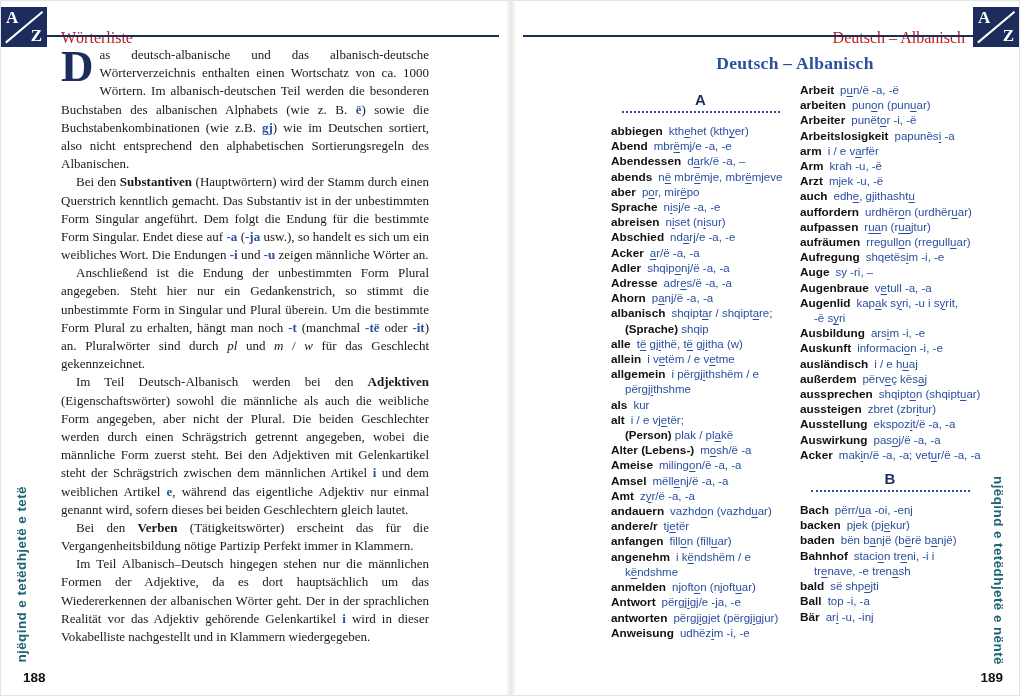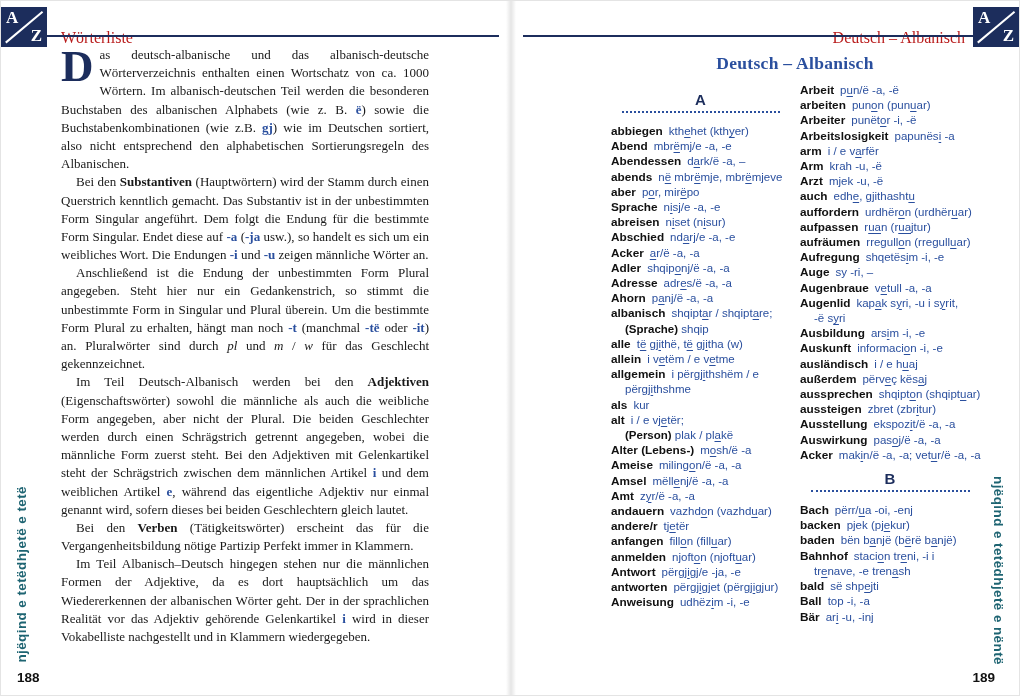--- a/index.html
+++ b/index.html
@@ -33,23 +33,23 @@
          color:var(--ink);text-align:justify;hyphens:auto;-webkit-hyphens:auto;}
   .intro p{margin:0;}
   .intro p + p{text-indent:15px;}
   .intro .blu{color:var(--blue);font-weight:bold;}
   .dropcap{float:left;font:bold 45px/37px "Liberation Serif",serif;color:var(--navy);padding:2px 6px 0 0;}
   
   .vtext{position:absolute;writing-mode:vertical-rl;font:bold 13.5px "Liberation Sans",sans-serif;
          color:var(--teal);letter-spacing:0.4px;}
   .vtext-left{left:13px;bottom:32px;transform:rotate(180deg);}
   .vtext-right{right:13px;bottom:30px;}
-  .pagenum{position:absolute;bottom:10px;font:bold 13.5px "Liberation Sans",sans-serif;color:#111;}
+  .pagenum{position:absolute;bottom:10px;font:bold 13.5px "Liberation Sans",sans-serif;color:#111;margin-left:6px;}
   .pn-left{left:16px;}
-  .pn-right{right:24px;}
+  .pn-right{right:16px;}
   
   .dict-title{position:absolute;left:610px;top:52px;width:368px;text-align:center;
               font:bold 17.5px "Liberation Serif",serif;color:var(--blue);letter-spacing:0.3px;}
   .columns{position:absolute;left:610px;top:82px;width:370px;display:flex;gap:9px;
            font-family:"Liberation Sans",sans-serif;}
   .col{width:180px;}
   .col + .col{width:181px;}
   .letter{font:bold 15px "Liberation Sans",sans-serif;color:var(--navy);text-align:center;letter-spacing:1px;}
   .col .letter:first-child{margin-top:8px;}
   .col .letter:not(:first-child){margin-top:7px;}
@@ -115,20 +115,21 @@
         <div class="entry"><b class="de">allgemein</b><span class="sq">i përgj<u>i</u>thshëm / e<br>përgj<u>i</u>thshme</span></div>
         <div class="entry"><b class="de">als</b><span class="sq">kur</span></div>
         <div class="entry"><b class="de">alt</b><span class="sq">i / e vj<u>e</u>tër;<br><b class="blk">(Person)</b> plak / pl<u>a</u>kë</span></div>
         <div class="entry"><b class="de">Alter (Lebens-)</b><span class="sq">m<u>o</u>sh/ë -a</span></div>
         <div class="entry"><b class="de">Ameise</b><span class="sq">miling<u>o</u>n/ë -a, -a</span></div>
         <div class="entry"><b class="de">Amsel</b><span class="sq">mëll<u>e</u>nj/ë -a, -a</span></div>
         <div class="entry"><b class="de">Amt</b><span class="sq">z<u>y</u>r/ë -a, -a</span></div>
         <div class="entry"><b class="de">andauern</b><span class="sq">vazhd<u>o</u>n (vazhd<u>u</u>ar)</span></div>
         <div class="entry"><b class="de">andere/r</b><span class="sq">tj<u>e</u>tër</span></div>
         <div class="entry"><b class="de">anfangen</b><span class="sq">fill<u>o</u>n (fill<u>u</u>ar)</span></div>
+        <div class="entry"><b class="de">angenehm</b><span class="sq">i k<u>ë</u>ndshëm / e<br>k<u>ë</u>ndshme</span></div>
         <div class="entry"><b class="de">anmelden</b><span class="sq">njoft<u>o</u>n (njoft<u>u</u>ar)</span></div>
         <div class="entry"><b class="de">Antwort</b><span class="sq">përgj<u>i</u>gj/e -ja, -e</span></div>
         <div class="entry"><b class="de">antworten</b><span class="sq">përgj<u>i</u>gjet (përgj<u>i</u>gjur)</span></div>
         <div class="entry"><b class="de">Anweisung</b><span class="sq">udhëz<u>i</u>m -i, -e</span></div>
       </div>
     <div class="col">
         <div class="entry"><b class="de">Arbeit</b><span class="sq">p<u>u</u>n/ë -a, -ë</span></div>
         <div class="entry"><b class="de">arbeiten</b><span class="sq">pun<u>o</u>n (pun<u>u</u>ar)</span></div>
         <div class="entry"><b class="de">Arbeiter</b><span class="sq">punët<u>o</u>r -i, -ë</span></div>
         <div class="entry"><b class="de">Arbeitslosigkeit</b><span class="sq">papunës<u>i</u> -a</span></div>

